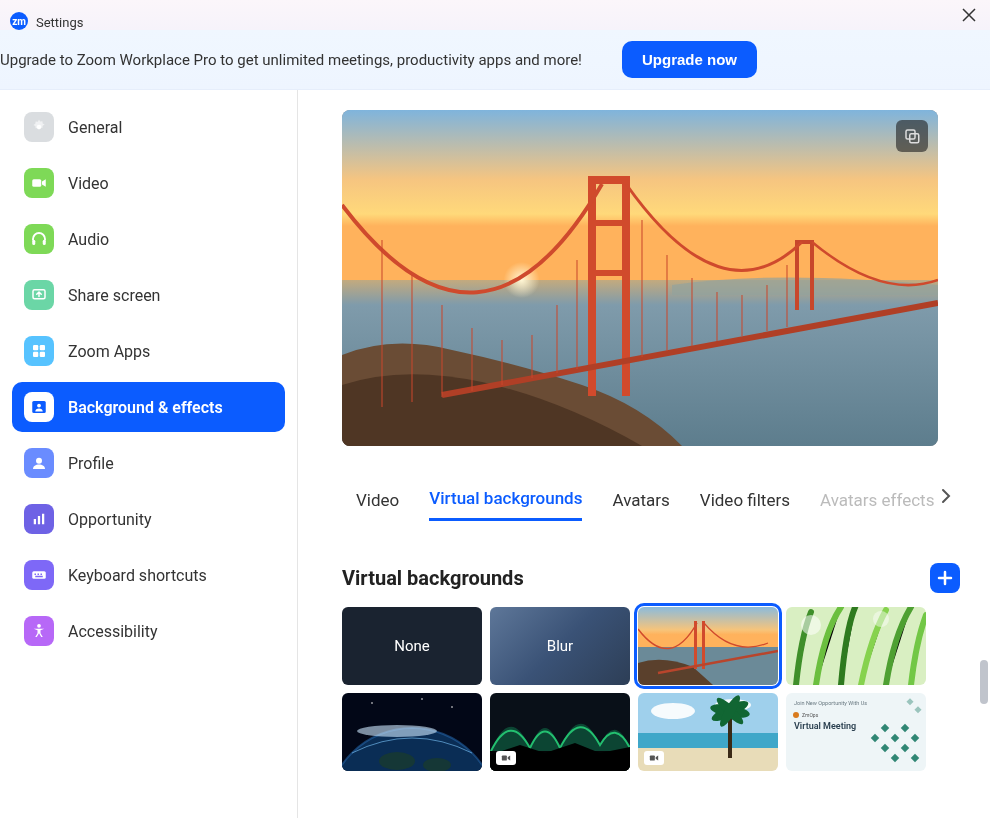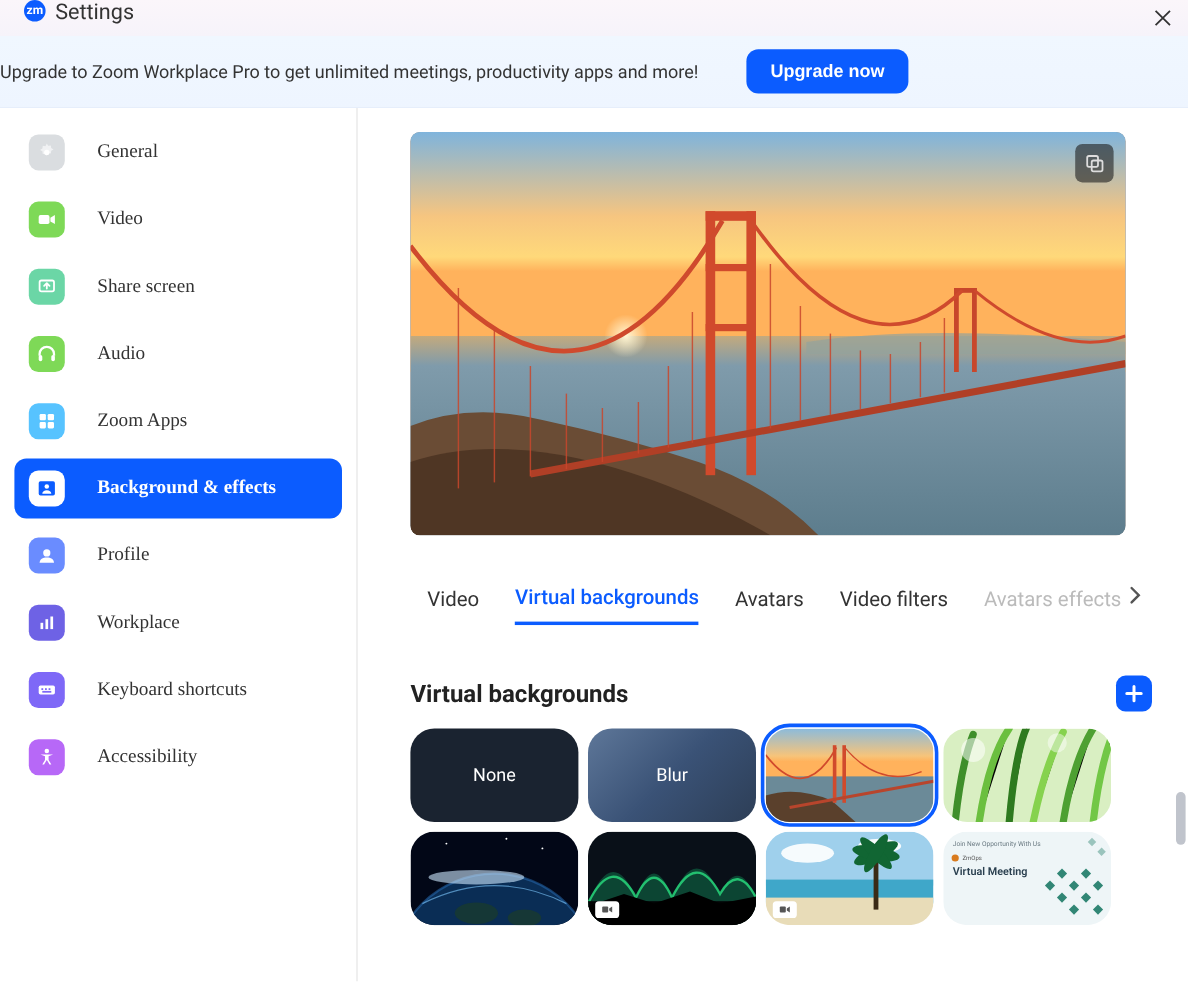--- a/index.html
+++ b/index.html
@@ -7,38 +7,38 @@
   font-family: -apple-system, BlinkMacSystemFont, "Segoe UI", Roboto, Arial, sans-serif;
   background: #fff;
   width: 990px;
   height: 818px;
   overflow: hidden;
   color: #222;
 }
 .titlebar {
   height: 30px;
   display: flex;
-  align-items: flex-start;
-  padding: 0 20px;
+  align-items: flex-end;
+  padding: 0 10px;
   background: linear-gradient(#fbf6fa, #f6f3fa);
   position: relative;
 }
 .zoom-logo {
   width: 18px; height: 18px;
   border-radius: 50%;
   background: #0B5CFF;
   color: #fff;
   font-size: 10px;
   font-weight: bold;
   display: inline-flex;
   align-items: center;
   justify-content: center;
   margin-right: 8px;
 }
-.title-text { font-size: 18px; color: #333; }
+.title-text { font-size: 13px; color: #333; }
 .close-btn {
   position: absolute;
   right: 8px; top: 2px;
   width: 26px; height: 26px;
   display: flex; align-items: center; justify-content: center;
   cursor: pointer;
 }
 .close-btn svg { width: 14px; height: 14px; }
 .banner {
   background: #eef5ff;
@@ -66,28 +66,27 @@
   height: calc(100% - 90px);
 }
 .sidebar {
   width: 298px;
   border-right: 1px solid #e5e5e5;
   padding: 12px 12px 0 12px;
 }
 .sidebar-item {
   display: flex;
   align-items: center;
-  gap: 27px;
+  gap: 14px;
   padding: 10px 12px;
   border-radius: 10px;
   margin-bottom: 6px;
   cursor: pointer;
   font-size: 16px;
   color: #333;
-  font-family: Liberation Serif, serif;
 }
 .sidebar-item.active {
   background: #0B5CFF;
   color: #fff;
   font-weight: 600;
 }
 .sbicon {
   width: 30px; height: 30px;
   border-radius: 8px;
   display: inline-flex;
@@ -178,21 +177,21 @@
 }
 .add-btn svg { fill: #fff; width: 16px; height: 16px; }
 .thumbs {
   margin-top: 14px;
   display: grid;
   grid-template-columns: repeat(4, 140px);
   gap: 8px;
 }
 .thumb {
   width: 140px; height: 78px;
-  border-radius: 20px;
+  border-radius: 6px;
   overflow: hidden;
   cursor: pointer;
   position: relative;
 }
 .thumb svg { width: 100%; height: 100%; display: block; }
 .thumb.selected {
   outline: 3px solid #0B5CFF;
   outline-offset: 1px;
 }
 .thumb-none {
@@ -259,37 +258,37 @@
     <div class="sidebar-item">
       <span class="sbicon ic-video">
           <svg viewBox="0 0 24 24">
             <rect x="3" y="7" width="12" height="10" rx="2" fill="#fff"></rect>
             <path d="M16 10l5-3v10l-5-3z" fill="#fff"></path>
           </svg>
         </span>
       <span>Video</span>
     </div>
     <div class="sidebar-item">
-      <span class="sbicon ic-share">
-          <svg viewBox="0 0 24 24">
-            <rect x="4" y="5" width="16" height="12" rx="2" fill="none" stroke="#fff" stroke-width="2"></rect>
-            <path d="M12 14V8m0 0l-3 3m3-3l3 3" stroke="#fff" stroke-width="2" fill="none" stroke-linecap="round"></path>
-          </svg>
-        </span>
-      <span>Share screen</span>
-    </div>
-    <div class="sidebar-item">
       <span class="sbicon ic-audio">
           <svg viewBox="0 0 24 24">
             <path d="M4 14v-2a8 8 0 0116 0v2" stroke="#fff" stroke-width="2.5" fill="none"></path>
             <rect x="3" y="13" width="4" height="7" rx="2" fill="#fff"></rect>
             <rect x="17" y="13" width="4" height="7" rx="2" fill="#fff"></rect>
           </svg>
         </span>
       <span>Audio</span>
+    </div>
+    <div class="sidebar-item">
+      <span class="sbicon ic-share">
+          <svg viewBox="0 0 24 24">
+            <rect x="4" y="5" width="16" height="12" rx="2" fill="none" stroke="#fff" stroke-width="2"></rect>
+            <path d="M12 14V8m0 0l-3 3m3-3l3 3" stroke="#fff" stroke-width="2" fill="none" stroke-linecap="round"></path>
+          </svg>
+        </span>
+      <span>Share screen</span>
     </div>
     <div class="sidebar-item">
       <span class="sbicon ic-apps">
           <svg viewBox="0 0 24 24">
             <rect x="4" y="4" width="7" height="7" rx="1.5" fill="#fff"></rect>
             <rect x="13" y="4" width="7" height="7" rx="1.5" fill="#fff"></rect>
             <rect x="4" y="13" width="7" height="7" rx="1.5" fill="#fff"></rect>
             <rect x="13" y="13" width="7" height="7" rx="1.5" fill="#fff"></rect>
           </svg>
         </span>
@@ -315,21 +314,21 @@
       <span>Profile</span>
     </div>
     <div class="sidebar-item">
       <span class="sbicon ic-stats">
           <svg viewBox="0 0 24 24">
             <rect x="5" y="12" width="3" height="7" fill="#fff"></rect>
             <rect x="10.5" y="8" width="3" height="11" fill="#fff"></rect>
             <rect x="16" y="5" width="3" height="14" fill="#fff"></rect>
           </svg>
         </span>
-      <span>Workplace</span>
+      <span>Opportunity</span>
     </div>
     <div class="sidebar-item">
       <span class="sbicon ic-keyboard">
           <svg viewBox="0 0 24 24">
             <rect x="3" y="7" width="18" height="10" rx="2" fill="#fff"></rect>
             <rect x="6" y="10" width="2" height="2" fill="#7e68f7"></rect>
             <rect x="10" y="10" width="2" height="2" fill="#7e68f7"></rect>
             <rect x="14" y="10" width="2" height="2" fill="#7e68f7"></rect>
             <rect x="7" y="13" width="10" height="2" fill="#7e68f7"></rect>
           </svg>

